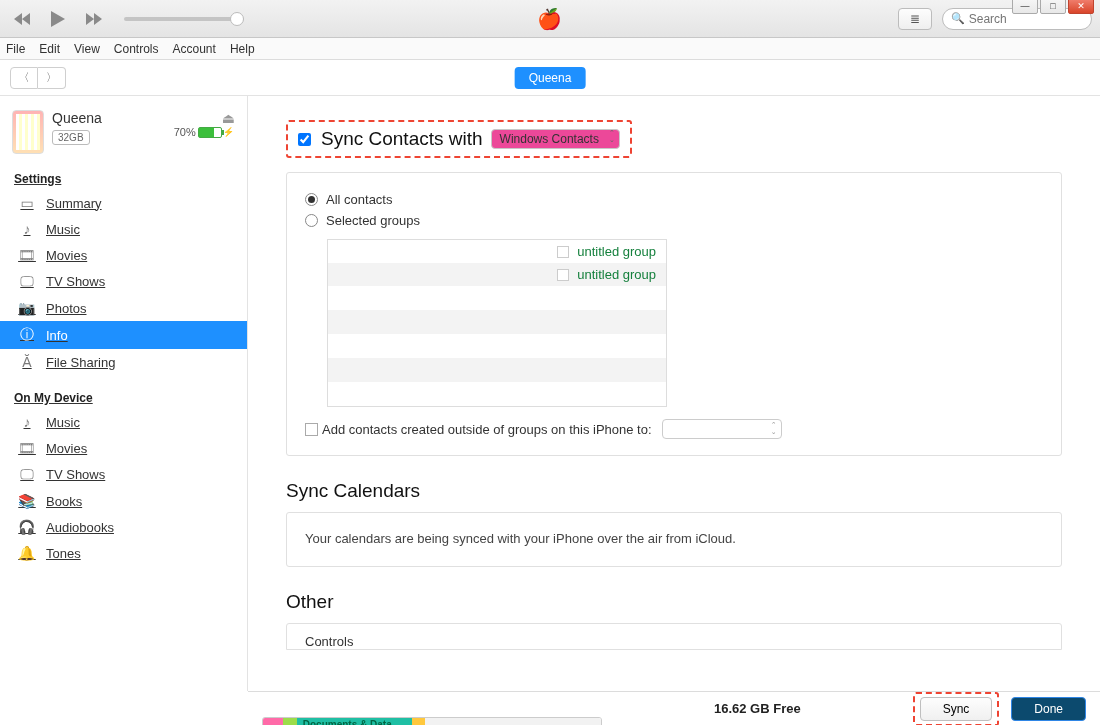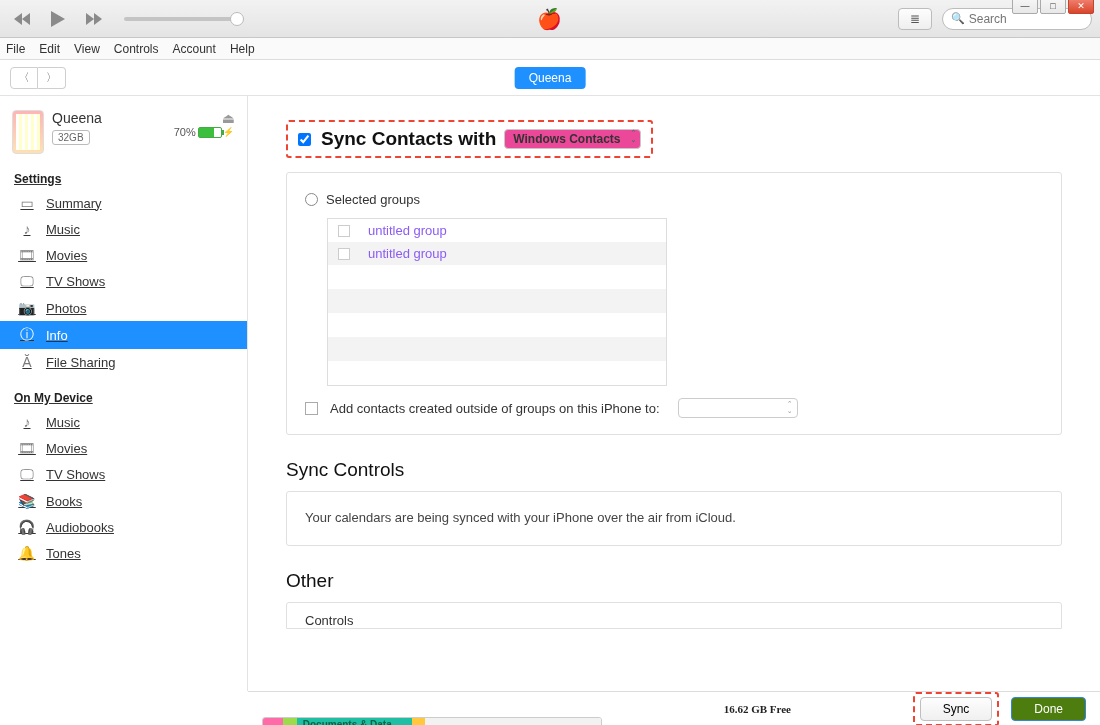--- a/index.html
+++ b/index.html
@@ -51,53 +51,53 @@
 .side-section { padding:6px 0;text-decoration:underline;}
 .side-head { font-weight:600; font-size:12px; padding:4px 14px; color:#222;}
 .side-item { display:flex; align-items:center; gap:10px; padding:5px 14px 5px 18px; color:#333; cursor:default;}
 .side-item.selected { background:#1e90ff; color:#fff;}
 .side-item .ic { width:18px; display:flex; justify-content:center; color:#7a7a7a; font-size:14px;}
 .side-item.selected .ic{color:#fff;}
 
 
 .main { flex:1; overflow:auto; padding:24px 38px 20px; position:relative;}
 .highlight-box { border:2px dashed #e43; padding:6px 10px; display:inline-flex; align-items:center; gap:10px; border-radius:3px;}
-.sync-hdr { font-size:19px; font-weight:700; color:#111; display:flex; align-items:center; gap:8px;}
+.sync-hdr { font-size:19px; font-weight:400; color:#111; display:flex; align-items:center; gap:8px;}
 .select-pill { border:1px solid #c8c8c8; border-radius:4px; padding:2px 20px 2px 8px; font-size:12px; color:#333; background:#ec4899; position:relative;}
 .select-pill::after{content:"⌃\A⌄"; white-space:pre; position:absolute; right:4px; top:-1px; font-size:7px; line-height:7px; color:#666;}
 
 .panel { border:1px solid #e0e0e0; border-radius:3px; margin-top:14px; padding:16px 18px; }
 .radio-row { display:flex; align-items:center; gap:8px; padding:3px 0; font-size:13px;}
 .radio { width:13px; height:13px; border:1px solid #888; border-radius:50%; display:inline-flex; align-items:center; justify-content:center;}
 .radio.checked::after{content:""; width:7px; height:7px; background:#333; border-radius:50%;}
 .group-list { margin:8px 0 12px 22px; width:340px; border:1px solid #ddd; background:#fff;}
-.group-row { display:flex; align-items:center; gap:18px; padding:4px 10px; color:#8b5cf6; font-size:13px;}
+.group-row { display:flex; align-items:center; gap:8px; padding:4px 10px; color:#15803d; font-size:13px;justify-content:flex-end;}
 .group-row:nth-child(even){background:#f3f3f3;}
 .group-row .chk { width:12px; height:12px; border:1px solid #ccc; background:#fff;}
 .group-blank { height:24px;}
 .group-blank:nth-child(even){background:#f3f3f3;}
-.add-row { display:flex; align-items:center; gap:12px; font-size:13px; margin-top:6px;}
+.add-row { display:flex; align-items:center; gap:4px; font-size:13px; margin-top:6px;}
 .add-row .chk { width:13px; height:13px; border:1px solid #aaa; }
 .outside-select { width:120px; height:20px; border:1px solid #ccc; border-radius:4px; margin-left:6px; position:relative;}
 .outside-select::after{content:"⌃\A⌄"; white-space:pre; position:absolute; right:4px; top:1px; font-size:7px; line-height:7px; color:#999;}
 
 .sec-title { font-size:19px; margin:24px 0 10px; color:#111;}
 .note-panel { border:1px solid #e0e0e0; border-radius:3px; padding:14px 18px; font-size:13px; color:#444; line-height:1.9;}
 .bm-panel{ border:1px solid #e0e0e0; border-top:1px solid #e0e0e0; border-radius:3px 3px 0 0; padding:10px 18px 0;}
 
 
 .footer { position:absolute; left:248px; right:0; bottom:0; height:34px; border-top:1px solid #dcdcdc; background:#fff; display:flex; align-items:center; padding:0 14px; gap:12px;}
 .usage-bar { flex:0 0 340px; height:16px; border:1px solid #ccc; border-radius:3px; overflow:hidden; display:flex; position:relative;margin-top:32px;}
 .seg{height:100%;}
 .seg.a{width:6%; background:#ff6aa8;} .seg.b{width:4%; background:#9cdc4a;}
 .seg.c{width:34%; background:#1fbfa4; display:flex; align-items:center; justify-content:flex-start; padding-left:6px; font-size:10px; font-weight:600; color:#064;} 
 .seg.d{width:4%; background:#ffc83d;} .seg.e{flex:1; background:#f2f2f2;}
-.free-lbl{ font-size:11px; font-weight:600; color:#222; margin-left:auto; margin-right:auto;font-family:Liberation Serif, serif;}
+.free-lbl{ font-size:13px; font-weight:600; color:#222; margin-left:auto; margin-right:auto;}
 .btn { height:24px; padding:0 22px; border:1px solid #bfbfbf; background:linear-gradient(#fdfdfd,#f0f0f0); border-radius:4px; font-size:12px;}
-.btn.primary{ background:#4d7c0f; color:#fff; border-color:#2f86e6;}
+.btn.primary{ background:#0c4a6e; color:#fff; border-color:#2f86e6;}
 .hl-btn-wrap{ border:2px dashed #e43; padding:3px 5px; border-radius:3px;}
 
 
 svg { display:block; }
 </style>
 </head>
 <body>
 
 <div class="titlebar">
   <div class="pb-group">
@@ -237,20 +237,24 @@
   <div class="main">
     <div class="highlight-box">
       <input type="checkbox" checked="" style="">
       <div class="sync-hdr">
         <span>Sync Contacts with</span>
         <span class="select-pill">Windows Contacts</span>
       </div>
     </div>
 
     <div class="panel">
+      <div class="radio-row">
+          <span class="radio checked"></span>
+          <span>All contacts</span>
+        </div>
       <div class="radio-row">
           <span class="radio"></span>
           <span>Selected groups</span>
         </div>
 
       <div class="group-list">
         <div class="group-row">
             <span class="chk"></span>
             <span>untitled group</span>
           </div>
@@ -265,21 +269,21 @@
         <div class="group-row group-blank"></div>
       </div>
 
       <div class="add-row">
         <span class="chk"></span>
         <span>Add contacts created outside of groups on this iPhone to:</span>
         <span class="outside-select"></span>
       </div>
     </div>
 
-    <div class="sec-title">Sync Controls</div>
+    <div class="sec-title">Sync Calendars</div>
     <div class="note-panel">
       <div>Your calendars are being synced with your iPhone over the air from iCloud.</div>
     </div>
 
     <div class="sec-title">Other</div>
     <div class="bm-panel">
       <div>Controls</div>
     </div>
   </div>
 

